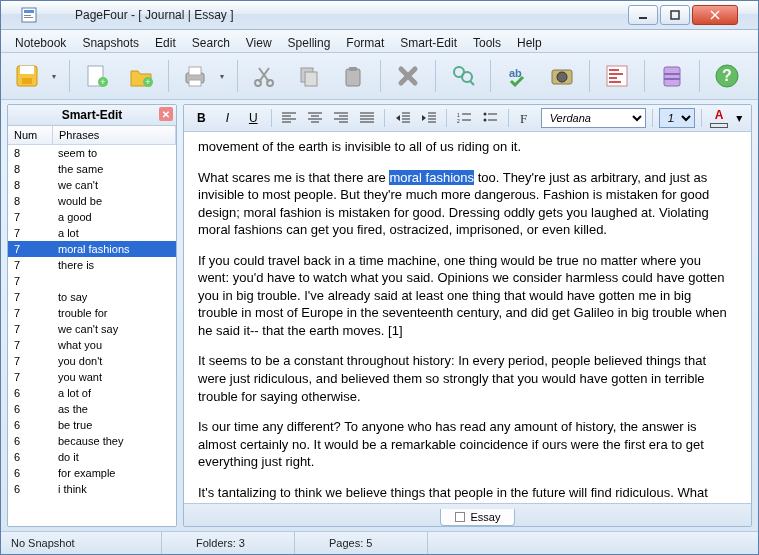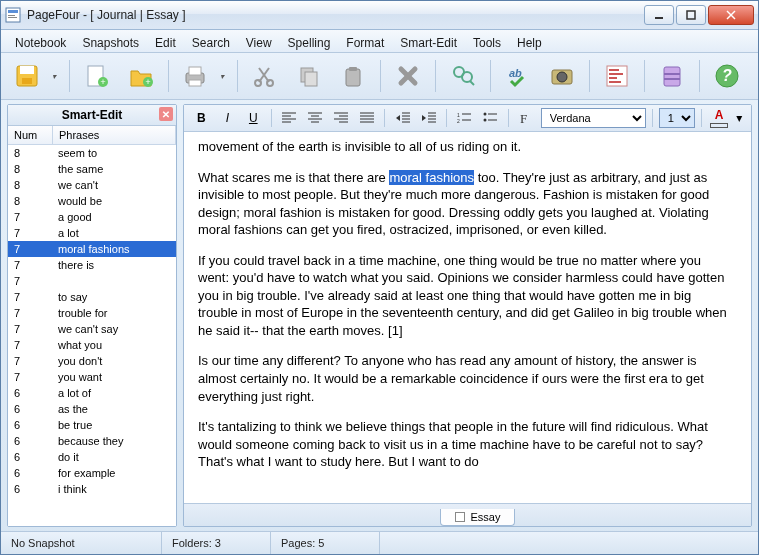--- a/index.html
+++ b/index.html
@@ -18,21 +18,22 @@
     box-sizing: border-box;
     display: flex;
     flex-direction: column;
   }
   .titlebar {
     height: 28px;
     background: linear-gradient(to bottom, #fdfefe 0%, #e4ecf7 45%, #d4e1f1 46%, #dde8f5 100%);
     border-bottom: 1px solid #9fb9d6;
     display: flex;
     align-items: center;
-    padding: 0 4px;
+    padding: 0 20px;
+    gap: 32px;
   }
   .titlebar .app-icon {
     width: 16px; height: 16px;
     margin-right: 6px;
     display: flex; align-items: center; justify-content: center;
   }
   .titlebar .title-text {
     font-size: 12px;
     color: #222;
   }
@@ -74,21 +75,20 @@
     align-items: center;
     padding: 0 8px;
     gap: 6px;
   }
   .tbtn {
     width: 36px; height: 36px;
     border: 1px solid transparent;
     border-radius: 3px;
     display: flex; align-items: center; justify-content: center;
     cursor: pointer;
-    font-style: italic;
   }
   .tbtn.drop { width: 46px; justify-content: flex-start; padding-left: 4px; position: relative; }
   .tbtn.drop::after {
     content: "▾";
     font-size: 8px;
     color: #555;
     position: absolute;
     right: 4px;
   }
   .tb-sep {
@@ -183,20 +183,21 @@
     border-radius: 2px;
     cursor: pointer;
     font-size: 12px;
   }
   .fsel {
     height: 20px;
     border: 1px solid #7a9ac2;
     background: #fff;
     font-size: 11px;
     padding: 0 4px;
+    font-style: italic;
   }
   .fsel.font { width: 110px; }
   .fsel.size { width: 36px; background: #d6e7fb; }
   .fb-sep { width: 1px; height: 18px; background: #b5c9df; margin: 0 3px; }
   .color-swatch {
     width: 16px; height: 12px;
     border: 1px solid #555;
   }
   .editor {
     flex: 1;
@@ -241,20 +242,21 @@
     border: 1px solid #888;
   }
   .statusbar {
     height: 22px;
     background: linear-gradient(to bottom,#eaf2fb,#d8e5f2);
     border-top: 1px solid #b5c9df;
     display: flex;
     align-items: center;
     font-size: 11px;
     color: #222;
+    gap: 24px;
   }
   .statusbar .cell {
     padding: 0 10px;
     border-right: 1px solid #b5c9df;
     height: 100%;
     display: flex;
     align-items: center;
   }
   
   .list-body::-webkit-scrollbar, .editor::-webkit-scrollbar { width: 16px; }
@@ -616,20 +618,21 @@
             <span style="font-size:12px;font-weight:bold;color:#c00">A</span>
             <div class="color-swatch" style="#c00000"></div>
           </div>
         <div class="fbtn" style="width:10px">▾</div>
       </div>
 
       <div class="editor">
         <p>movement of the earth is invisible to all of us riding on it.</p>
         <p><span>What scares me is that there are </span><span class="hl">moral fashions</span><span> too. They're just as arbitrary, and just as invisible to most people. But they're much more dangerous. Fashion is mistaken for good design; moral fashion is mistaken for good. Dressing oddly gets you laughed at. Violating moral fashions can get you fired, ostracized, imprisoned, or even killed.</span></p>
         <p>If you could travel back in a time machine, one thing would be true no matter where you went: you'd have to watch what you said. Opinions we consider harmless could have gotten you in big trouble. I've already said at least one thing that would have gotten me in big trouble in most of Europe in the seventeenth century, and did get Galileo in big trouble when he said it-- that the earth moves. [1]</p>
+        <p>It seems to be a constant throughout history: In every period, people believed things that were just ridiculous, and believed them so strongly that you would have gotten in terrible trouble for saying otherwise.</p>
         <p>Is our time any different? To anyone who has read any amount of history, the answer is almost certainly no. It would be a remarkable coincidence if ours were the first era to get everything just right.</p>
         <p>It's tantalizing to think we believe things that people in the future will find ridiculous. What would someone coming back to visit us in a time machine have to be careful not to say? That's what I want to study here. But I want to do</p>
       </div>
 
       <div class="tabstrip">
         <div class="tab">
           <span class="dot"></span>
           <span>Essay</span>
         </div>
       </div>

